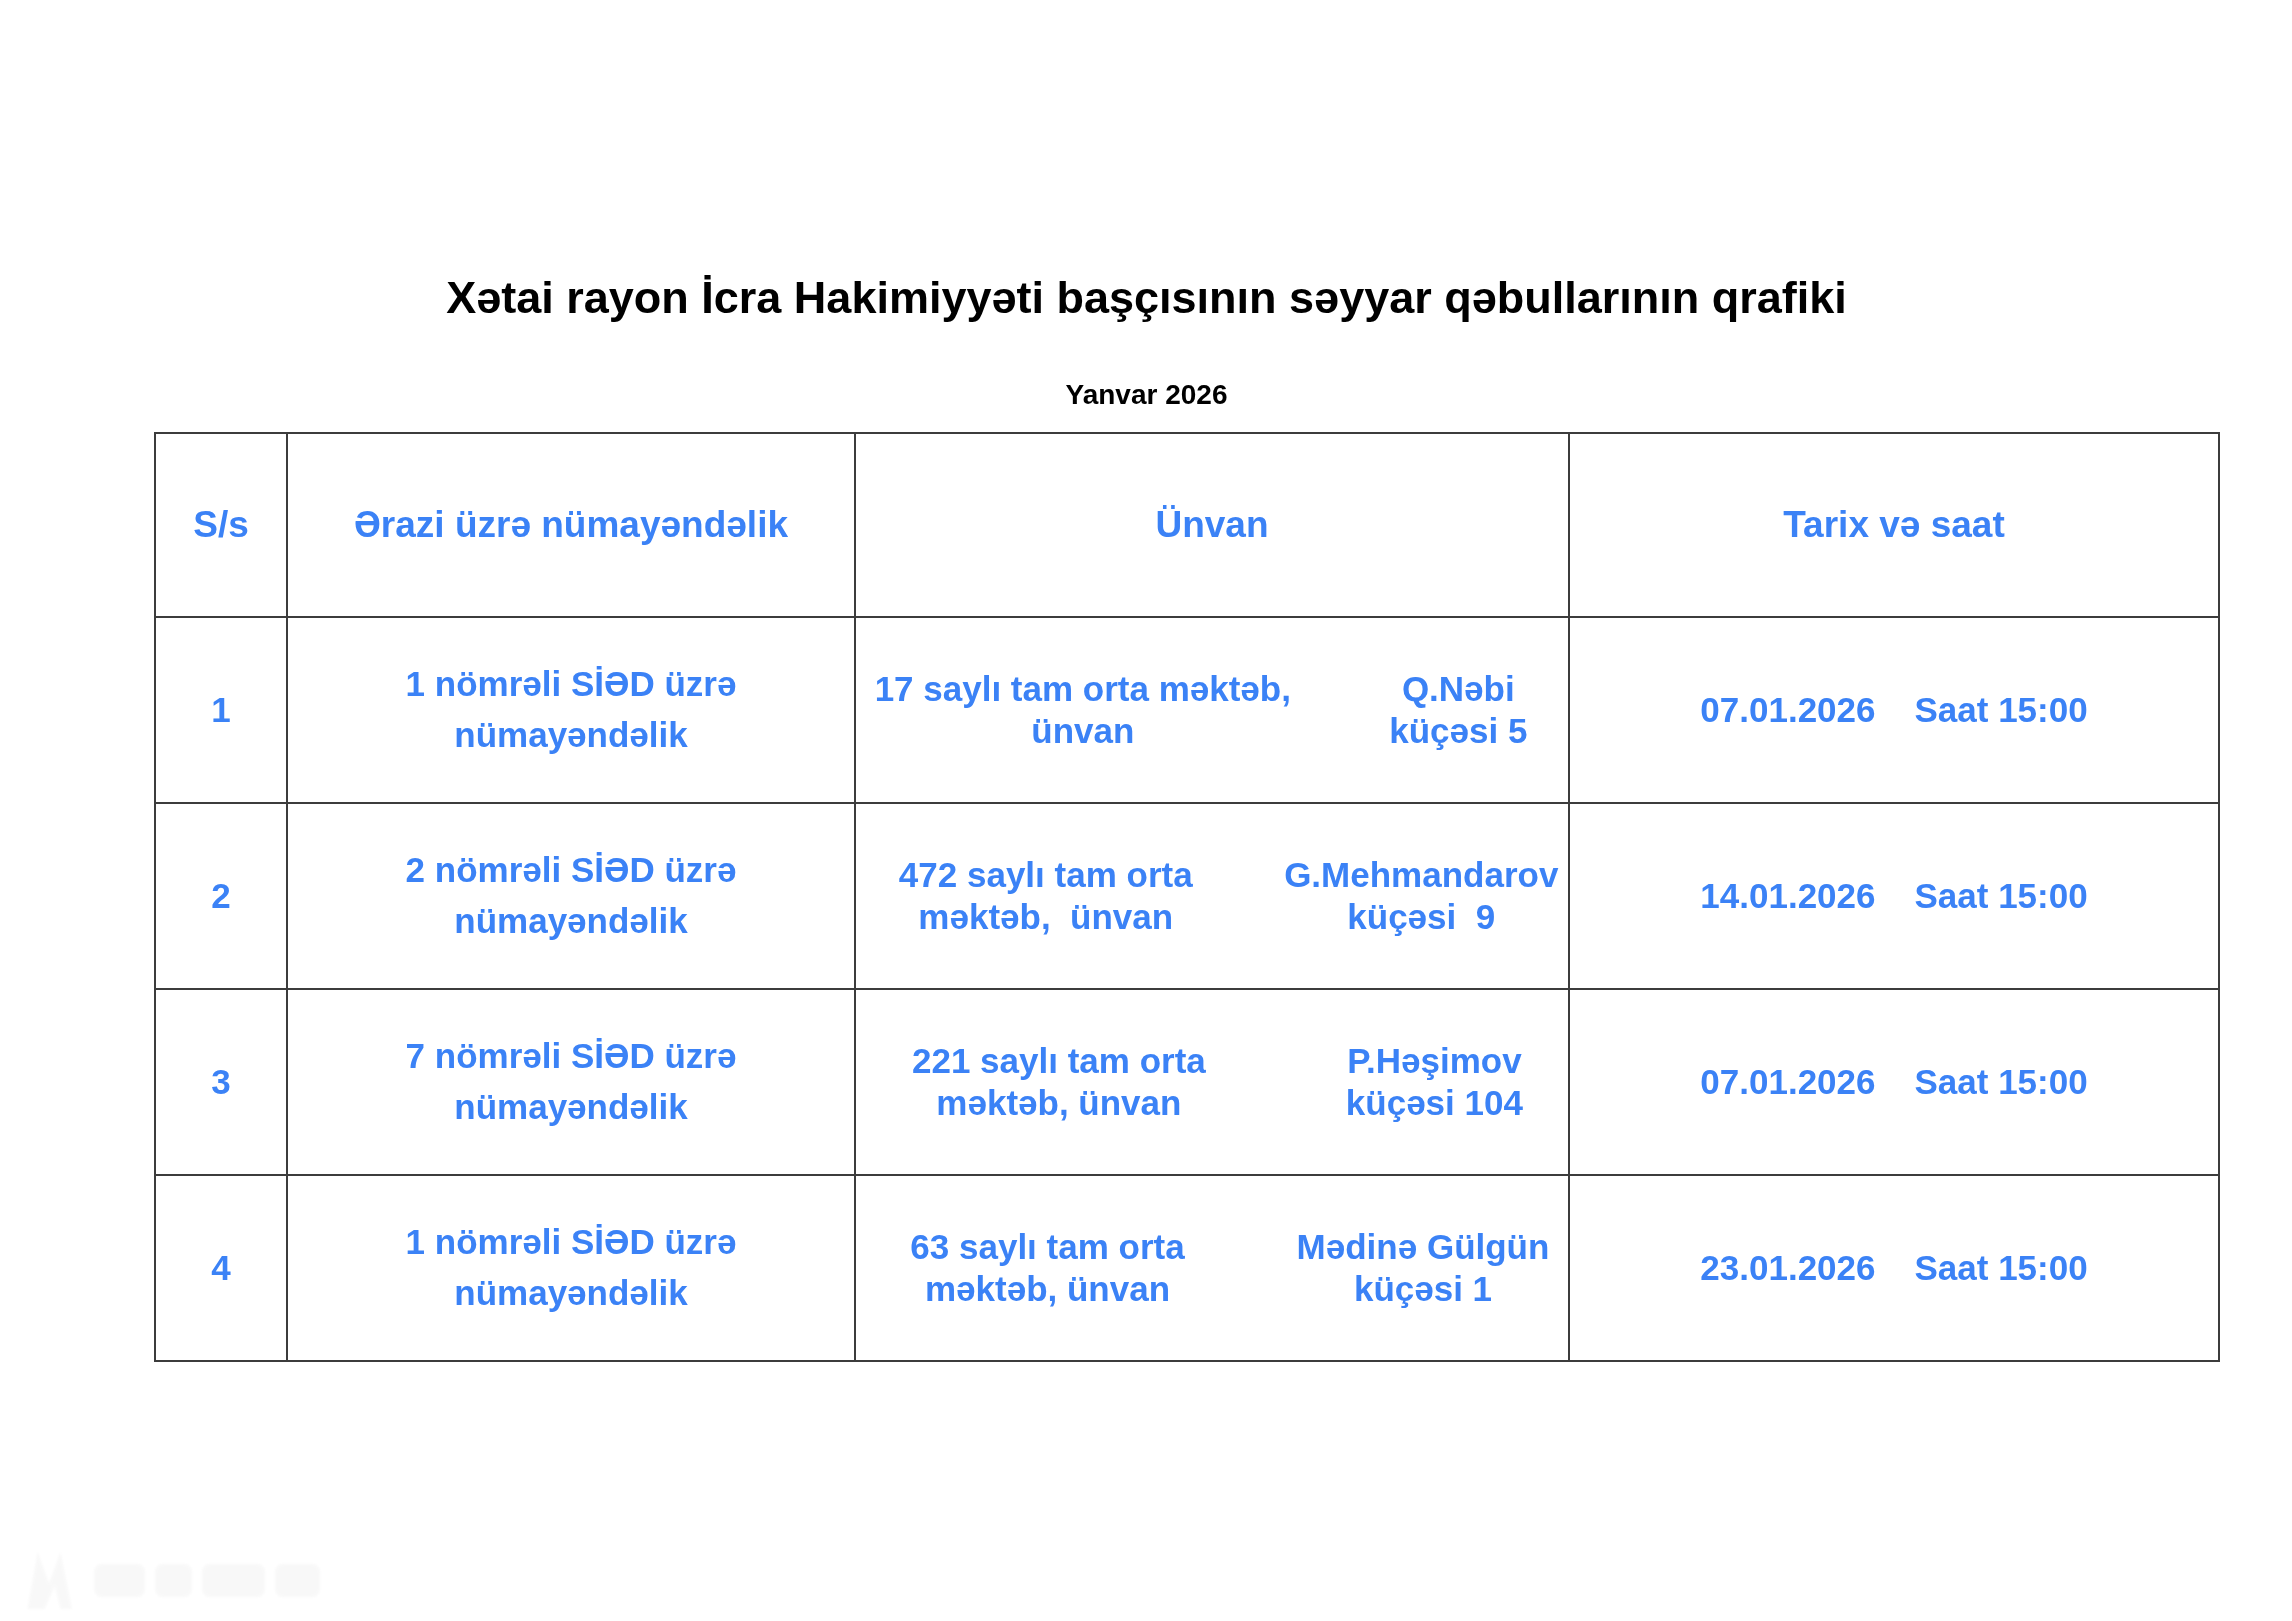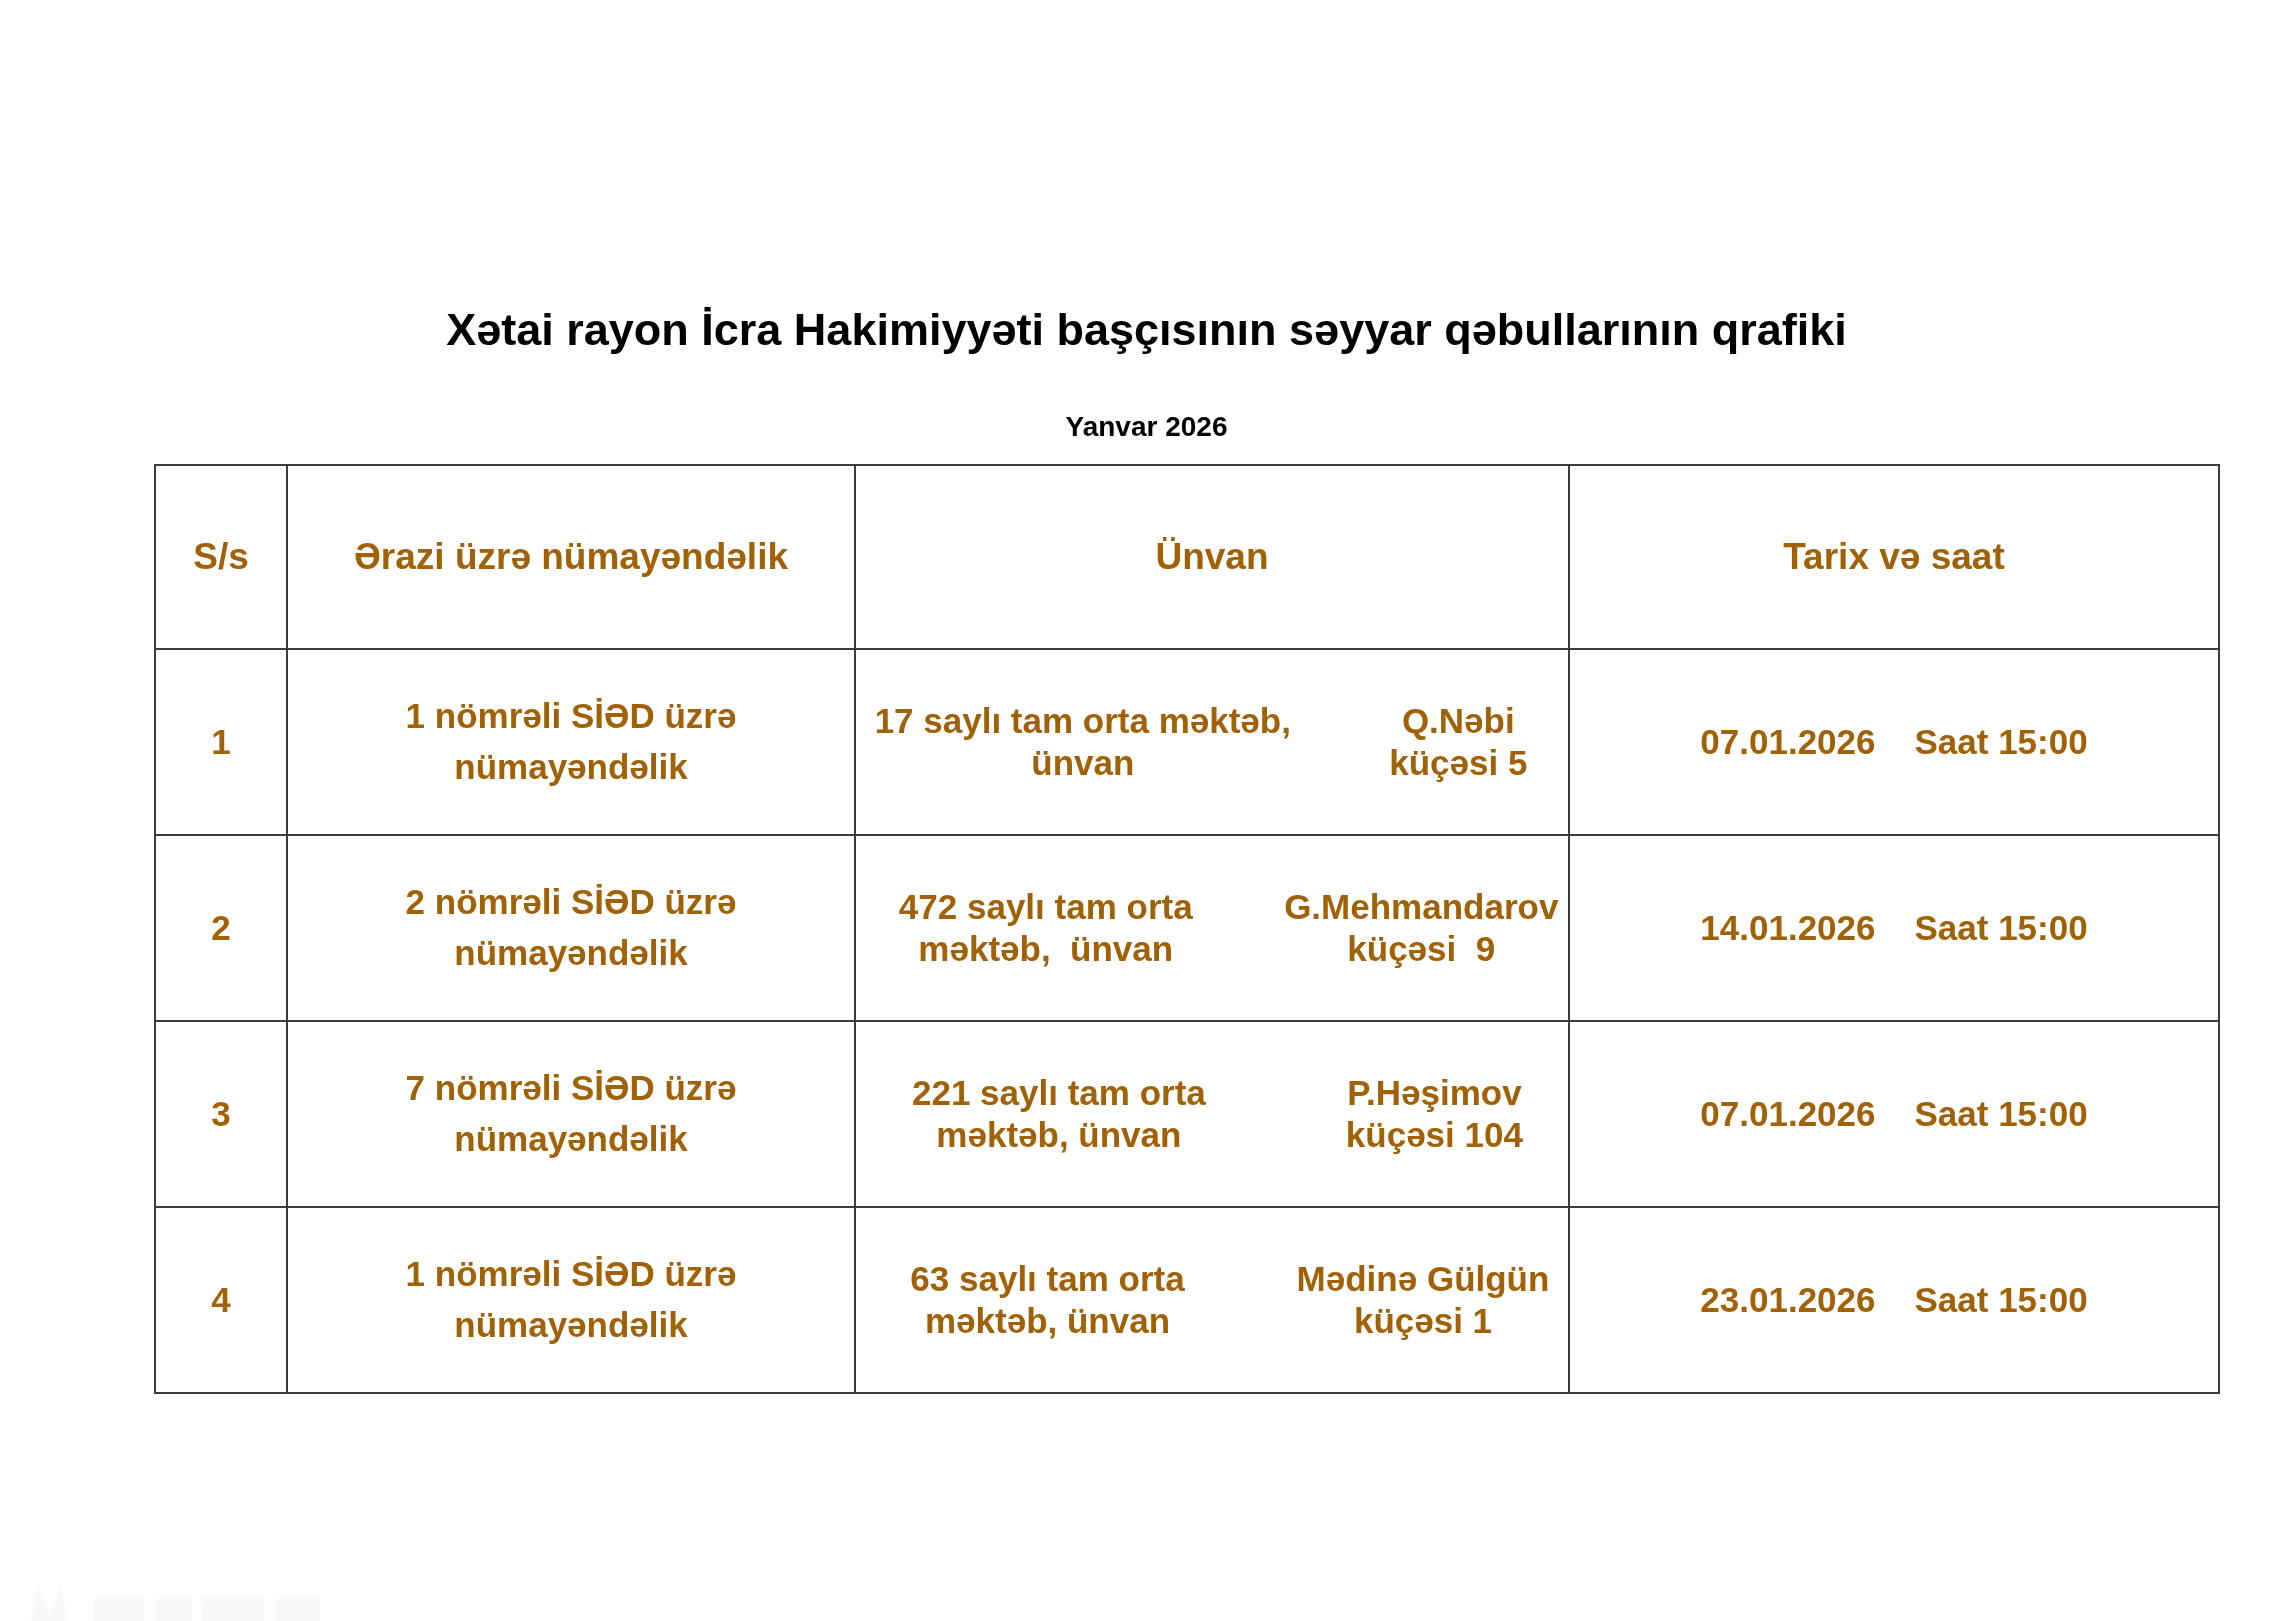--- a/index.html
+++ b/index.html
@@ -12,21 +12,20 @@
     height: 1621px;
     position: relative;
     overflow: hidden;
     font-family: "Liberation Sans", "DejaVu Sans", sans-serif;
     color: #000000;
   }
   .page {
     position: absolute;
     inset: 0;
     background: #ffffff;
-    margin-top: 32px;
   }
   .title {
     position: absolute;
     top: 272px;
     left: 0;
     width: 2293px;
     margin: 0;
     text-align: center;
     font-size: 45px;
     font-weight: bold;
@@ -53,21 +52,21 @@
     table-layout: fixed;
     border: 2.9px solid #3c3c3c;
   }
   table.schedule th,
   table.schedule td {
     border: 2px solid #3c3c3c;
     padding: 0 0;
     text-align: center;
     vertical-align: middle;
     font-weight: bold;
-    color: #a16207;
+    color: #3b82f6;
     background: #ffffff;
   }
   table.schedule th {
     height: 182px;
     font-size: 37px;
   }
   table.schedule td {
     height: 184px;
     font-size: 35px;
   }

